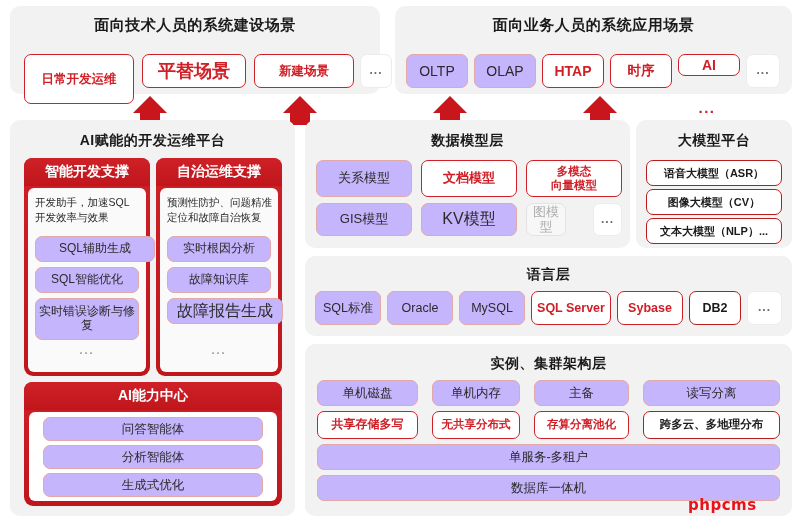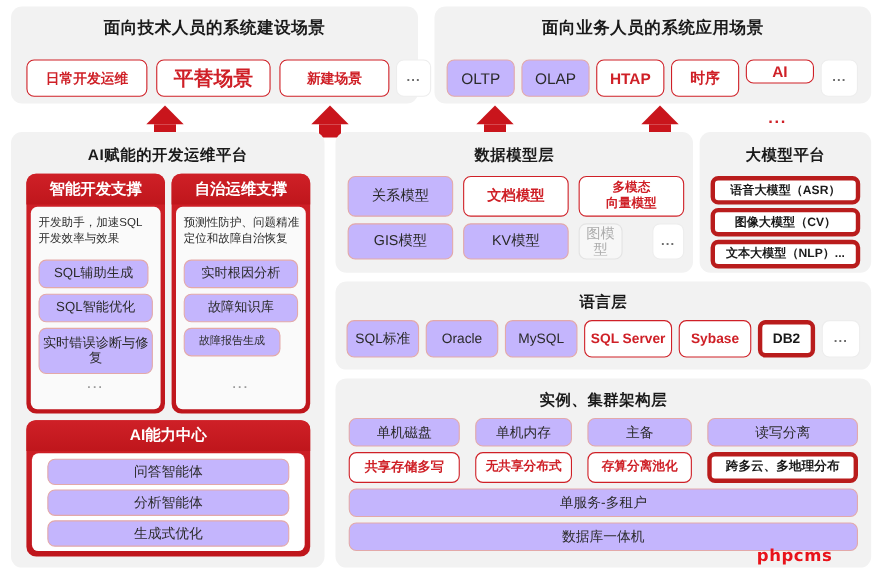--- a/index.html
+++ b/index.html
@@ -50,21 +50,21 @@
   
   .chip.redline {
     background: #ffffff;
     border: 1.6px solid #cf2027;
     color: #cf2027;
     font-weight: bold;
   }
   
   .chip.plain {
     background: #ffffff;
-    border: 4px solid #b91c1c;
+    border: 1px solid #b91c1c;
     color: #1a1a1a;
     font-weight: bold;
   }
   
   .chip.muted {
     background: #f7f7f7;
     border: 1px solid #e3e3e3;
     color: #adadad;
     font-weight: normal;
   }
@@ -122,21 +122,21 @@
     font-weight: bold;
     font-family: "DejaVu Sans", sans-serif;
     letter-spacing: .5px;
   }
 </style>
 </head>
 <body>
 
 <div class="abs panel" style="left:10px; top:6px; width:370px; height:88px;">
   <div class="panel-title abs" style="left:0; top:10px; width:370px; font-size:15px;">面向技术人员的系统建设场景</div>
-  <div class="chip redline abs" style="left:14px; top:48px; width:110px; height:34px; font-size:12.5px;">日常开发运维</div>
+  <div class="chip redline abs" style="left:14px; top:48px; width:110px; height:50px; font-size:12.5px;">日常开发运维</div>
   <div class="chip redline abs" style="left:132px; top:48px; width:104px; height:34px; font-size:18px;">平替场景</div>
   <div class="chip redline abs" style="left:244px; top:48px; width:100px; height:34px; font-size:12.5px;">新建场景</div>
   <div class="chip dots abs" style="left:350px; top:48px; width:32px; height:34px; font-size:12px;">...</div>
 </div>
 
 <div class="abs panel" style="left:395px; top:6px; width:397px; height:88px;">
   <div class="panel-title abs" style="left:0; top:10px; width:397px; font-size:15px;">面向业务人员的系统应用场景</div>
   <div class="chip pink abs" style="left:11px; top:48px; width:62px; height:34px; font-size:14px;">OLTP</div>
   <div class="chip pink abs" style="left:79px; top:48px; width:62px; height:34px; font-size:14px;">OLAP</div>
   <div class="chip redline abs" style="left:147px; top:48px; width:62px; height:34px; font-size:14px;">HTAP</div>
@@ -164,34 +164,34 @@
   <div class="arrow-stem" style="height:12px; margin:0 auto;"></div>
 </div>
 
 <div class="abs panel" style="left:10px; top:120px; width:285px; height:396px;">
   <div class="panel-title abs" style="left:0; top:12px; width:285px; font-size:14px;">AI赋能的开发运维平台</div>
 
   <div class="abs red-card" style="left:14px; top:38px; width:126px; height:218px; padding:0;">
     <div class="red-head" style="height:28px; font-size:14px;">智能开发支撑</div>
     <div class="white-inner abs" style="left:4px; top:30px; width:118px; height:184px;">
       <div class="desc abs" style="left:7px; top:7px; width:104px; font-size:10.5px;">开发助手，加速SQL开发效率与效果</div>
-      <div class="chip pink abs" style="left:7px; top:48px; width:100px; height:26px; font-size:12px;">SQL辅助生成</div>
+      <div class="chip pink abs" style="left:7px; top:48px; width:120px; height:26px; font-size:12px;">SQL辅助生成</div>
       <div class="chip pink abs" style="left:7px; top:79px; width:104px; height:26px; font-size:12px;">SQL智能优化</div>
       <div class="chip pink abs" style="left:7px; top:110px; width:104px; height:42px; font-size:12px;">实时错误诊断与修复</div>
       <div class="ell abs" style="left:0; top:156px; width:118px; font-size:11px;">...</div>
     </div>
   </div>
 
   <div class="abs red-card" style="left:146px; top:38px; width:126px; height:218px;">
     <div class="red-head" style="height:28px; font-size:14px;">自治运维支撑</div>
     <div class="white-inner abs" style="left:4px; top:30px; width:118px; height:184px;padding-left:43px;">
       <div class="desc abs" style="left:7px; top:7px; width:106px; font-size:10.5px;">预测性防护、问题精准定位和故障自治恢复</div>
       <div class="chip pink abs" style="left:7px; top:48px; width:104px; height:26px; font-size:12px;">实时根因分析</div>
       <div class="chip pink abs" style="left:7px; top:79px; width:104px; height:26px; font-size:12px;">故障知识库</div>
-      <div class="chip pink abs" style="left:7px; top:110px; width:88px; height:26px; font-size:10px;">故障报告生成</div>
+      <div class="chip pink abs" style="left:7px; top:110px; width:116px; height:26px; font-size:16px;">故障报告生成</div>
       <div class="ell abs" style="left:0; top:156px; width:118px; font-size:11px;">...</div>
     </div>
   </div>
 
   <div class="abs red-card" style="left:14px; top:262px; width:258px; height:124px;">
     <div class="red-head" style="height:28px; font-size:14px;">AI能力中心</div>
     <div class="white-inner abs" style="left:5px; top:30px; width:248px; height:89px; background:#ffffff;">
       <div class="chip pink abs" style="left:14px; top:5px; width:220px; height:24px; font-size:12.5px;">问答智能体</div>
       <div class="chip pink abs" style="left:14px; top:33px; width:220px; height:24px; font-size:12.5px;">分析智能体</div>
       <div class="chip pink abs" style="left:14px; top:61px; width:220px; height:24px; font-size:12.5px;">生成式优化</div>
@@ -200,21 +200,21 @@
 </div>
 
 <div class="abs panel" style="left:305px; top:120px; width:325px; height:128px;">
   <div class="panel-title abs" style="left:0; top:12px; width:325px; font-size:14px;">数据模型层</div>
   <div class="chip pink abs" style="left:11px; top:40px; width:96px; height:37px; font-size:13px;">关系模型</div>
   <div class="chip redline abs" style="left:116px; top:40px; width:96px; height:37px; font-size:13px;">文档模型</div>
   <div class="chip redline abs" style="left:221px; top:40px; width:96px; height:37px; font-size:11.5px; white-space:pre-line;">多模态
 向量模型</div>
 
   <div class="chip pink abs" style="left:11px; top:83px; width:96px; height:33px; font-size:13px;">GIS模型</div>
-  <div class="chip pink abs" style="left:116px; top:83px; width:96px; height:33px; font-size:13px;text-align:right;">KV模型</div>
+  <div class="chip pink abs" style="left:116px; top:83px; width:96px; height:33px; font-size:16px;text-align:right;">KV模型</div>
   <div class="chip muted abs" style="left:221px; top:83px; width:40px; height:33px; font-size:13px;">图模型</div>
   <div class="chip dots abs" style="left:288px; top:83px; width:29px; height:33px; font-size:12px;">...</div>
 </div>
 
 <div class="abs panel" style="left:636px; top:120px; width:156px; height:128px;">
   <div class="panel-title abs" style="left:0; top:12px; width:156px; font-size:14px;">大模型平台</div>
   <div class="chip plain abs" style="left:10px; top:40px; width:136px; height:26px; font-size:11px;">语音大模型（ASR）</div>
   <div class="chip plain abs" style="left:10px; top:69px; width:136px; height:26px; font-size:11px;">图像大模型（CV）</div>
   <div class="chip plain abs" style="left:10px; top:98px; width:136px; height:26px; font-size:11px;">文本大模型（NLP）...</div>
 </div>

